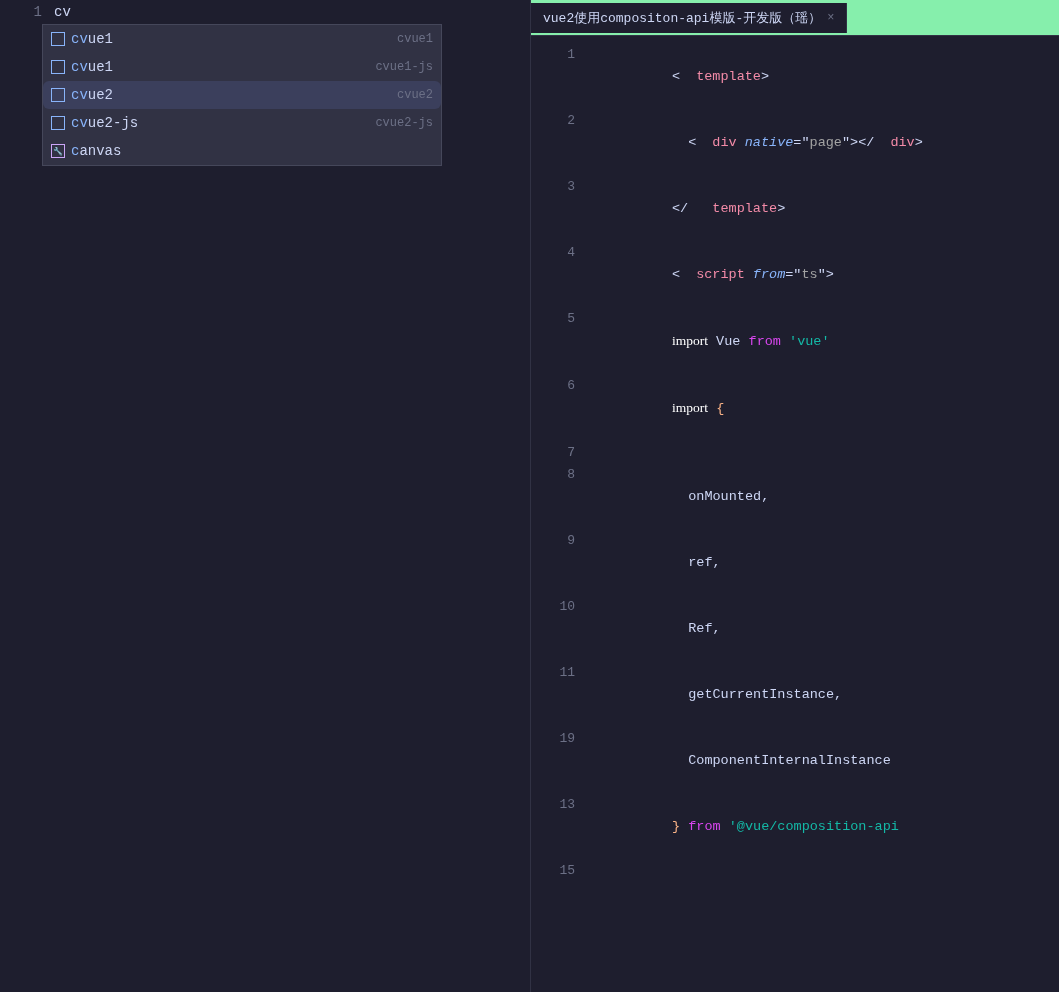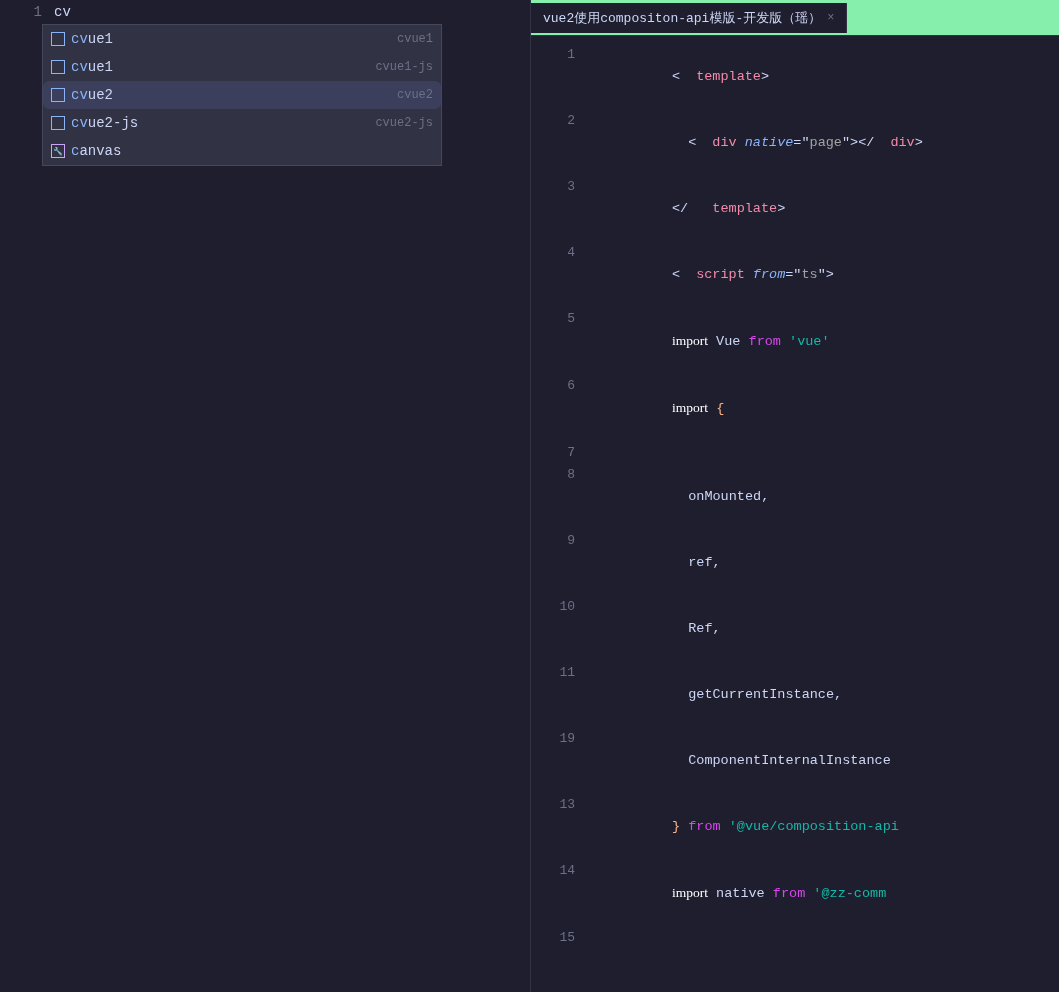--- a/index.html
+++ b/index.html
@@ -348,26 +348,20 @@
         </span>
       </div>
 
       <div class="code-line">
         <span class="code-line-num">13</span>
         <span class="code-line-content">
           <span class="t-brace">}</span><span class="t-white"> </span><span class="t-from">from</span><span class="t-white"> </span><span class="t-string">'@vue/composition-api</span>
         </span>
       </div>
 
-      <div class="code-line">
-        <span class="code-line-num">14</span>
-        <span class="code-line-content">
-          <span class="t-kw-import">import</span><span class="t-white"> native </span><span class="t-from">from</span><span class="t-white"> </span><span class="t-string">'@zz-comm</span>
-        </span>
-      </div>
 
       <div class="code-line">
         <span class="code-line-num">15</span>
         <span class="code-line-content">
           
         </span>
       </div>
 
     </div>
   </div>

